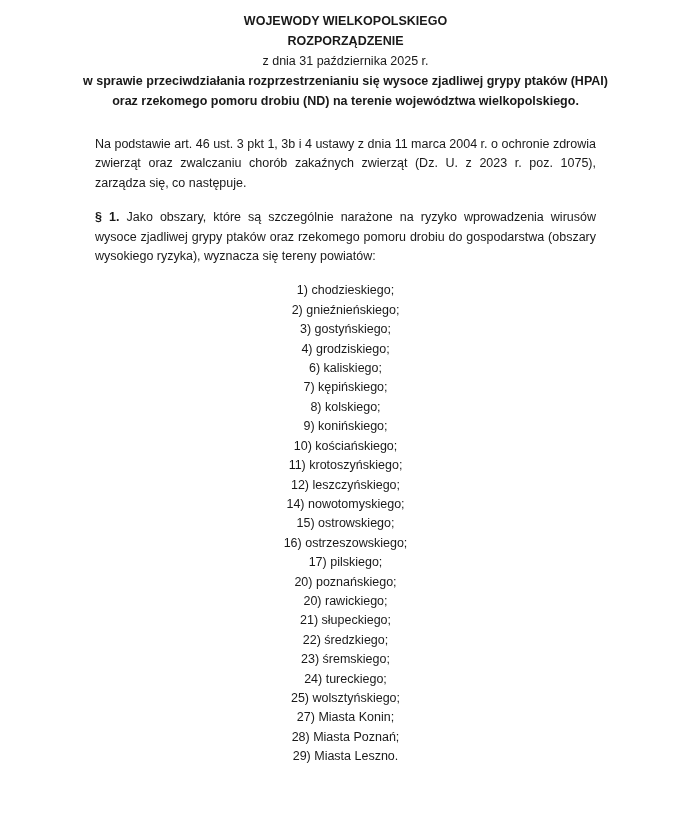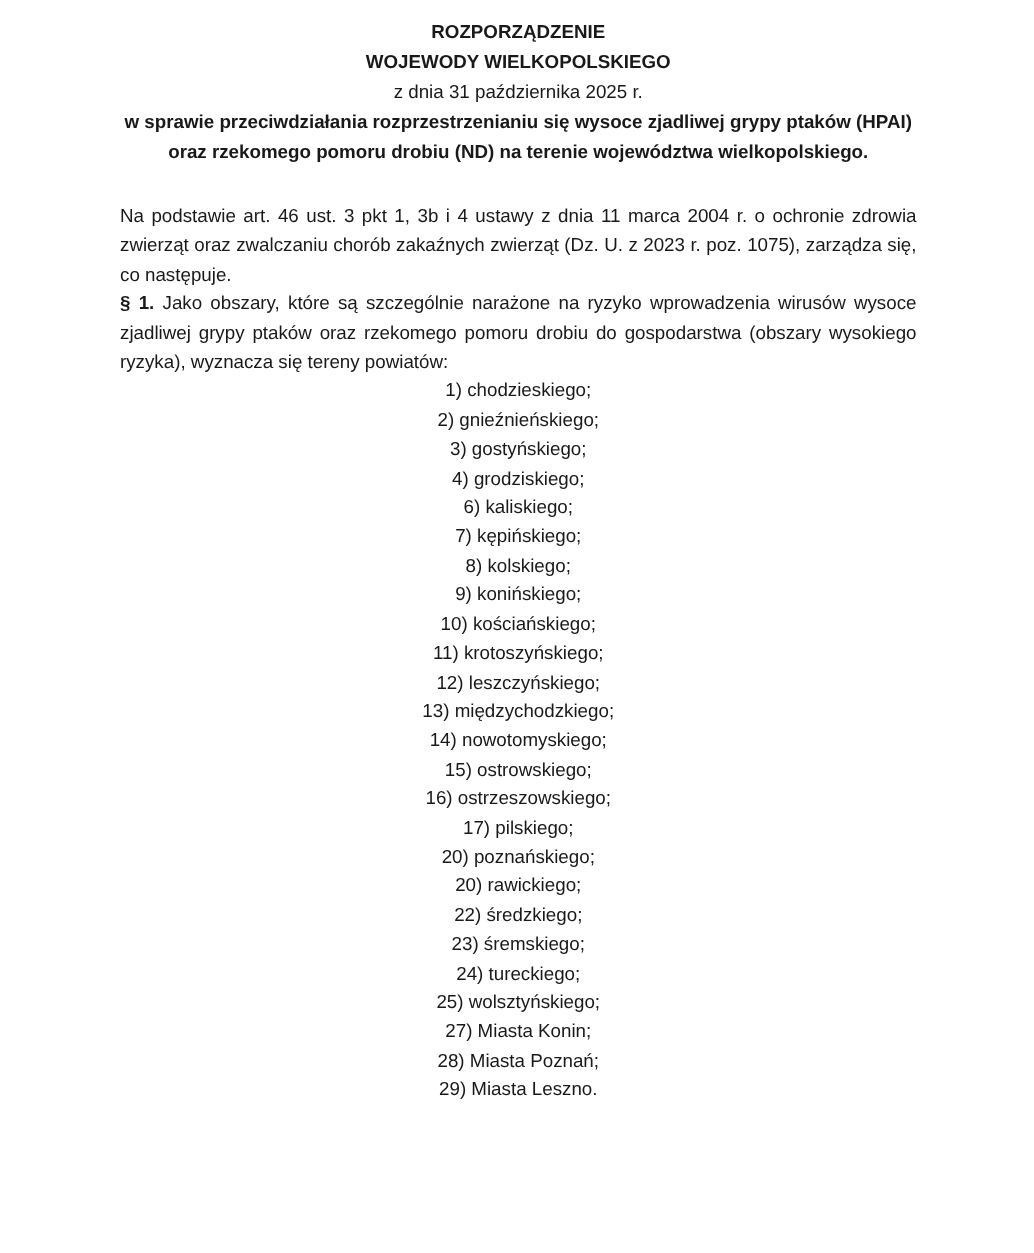--- a/index.html
+++ b/index.html
@@ -18,37 +18,37 @@
   .doc-header {
     text-align: center;
     line-height: 20px;
   }
   .bold { font-weight: bold; }
   .doc-body {
     margin-top: 24px;
     line-height: 19.4px;
   }
   .para {
-    margin: 0;
+    margin: 15px;
     text-align: justify;
   }
   .county-list { margin: 0; }
   .list-item {
     white-space: nowrap;
     text-align: center;
   }
 </style>
 </head>
 <body>
 
 <div class="page">
 
   <header class="doc-header">
+    <div class="bold">WOJEWODY WIELKOPOLSKIEGO</div>
     <div class="bold">ROZPORZĄDZENIE</div>
-    <div class="bold">WOJEWODY WIELKOPOLSKIEGO</div>
     <div>z dnia 31 października 2025 r.</div>
     <div class="bold">w sprawie przeciwdziałania rozprzestrzenianiu się wysoce zjadliwej grypy ptaków (HPAI) oraz rzekomego pomoru drobiu (ND) na terenie województwa wielkopolskiego.</div>
   </header>
 
   <main class="doc-body">
 
     <p class="para">Na podstawie art. 46 ust. 3 pkt 1, 3b i 4 ustawy z dnia 11 marca 2004 r. o ochronie zdrowia zwierząt oraz zwalczaniu chorób zakaźnych zwierząt (Dz. U. z 2023 r. poz. 1075), zarządza się, co następuje.</p>
 
     <p class="para">
       <span class="bold">§ 1.</span>
@@ -60,27 +60,27 @@
       <div class="list-item">2) gnieźnieńskiego;</div>
       <div class="list-item">3) gostyńskiego;</div>
       <div class="list-item">4) grodziskiego;</div>
       <div class="list-item">6) kaliskiego;</div>
       <div class="list-item">7) kępińskiego;</div>
       <div class="list-item">8) kolskiego;</div>
       <div class="list-item">9) konińskiego;</div>
       <div class="list-item">10) kościańskiego;</div>
       <div class="list-item">11) krotoszyńskiego;</div>
       <div class="list-item">12) leszczyńskiego;</div>
-      <div class="list-item">13) międzychodzkiego;</div>
       <div class="list-item">14) nowotomyskiego;</div>
       <div class="list-item">15) ostrowskiego;</div>
       <div class="list-item">16) ostrzeszowskiego;</div>
       <div class="list-item">17) pilskiego;</div>
       <div class="list-item">20) poznańskiego;</div>
       <div class="list-item">20) rawickiego;</div>
+      <div class="list-item">21) słupeckiego;</div>
       <div class="list-item">22) średzkiego;</div>
       <div class="list-item">23) śremskiego;</div>
       <div class="list-item">24) tureckiego;</div>
       <div class="list-item">25) wolsztyńskiego;</div>
       <div class="list-item">27) Miasta Konin;</div>
       <div class="list-item">28) Miasta Poznań;</div>
       <div class="list-item">29) Miasta Leszno.</div>
     </div>
 
 

